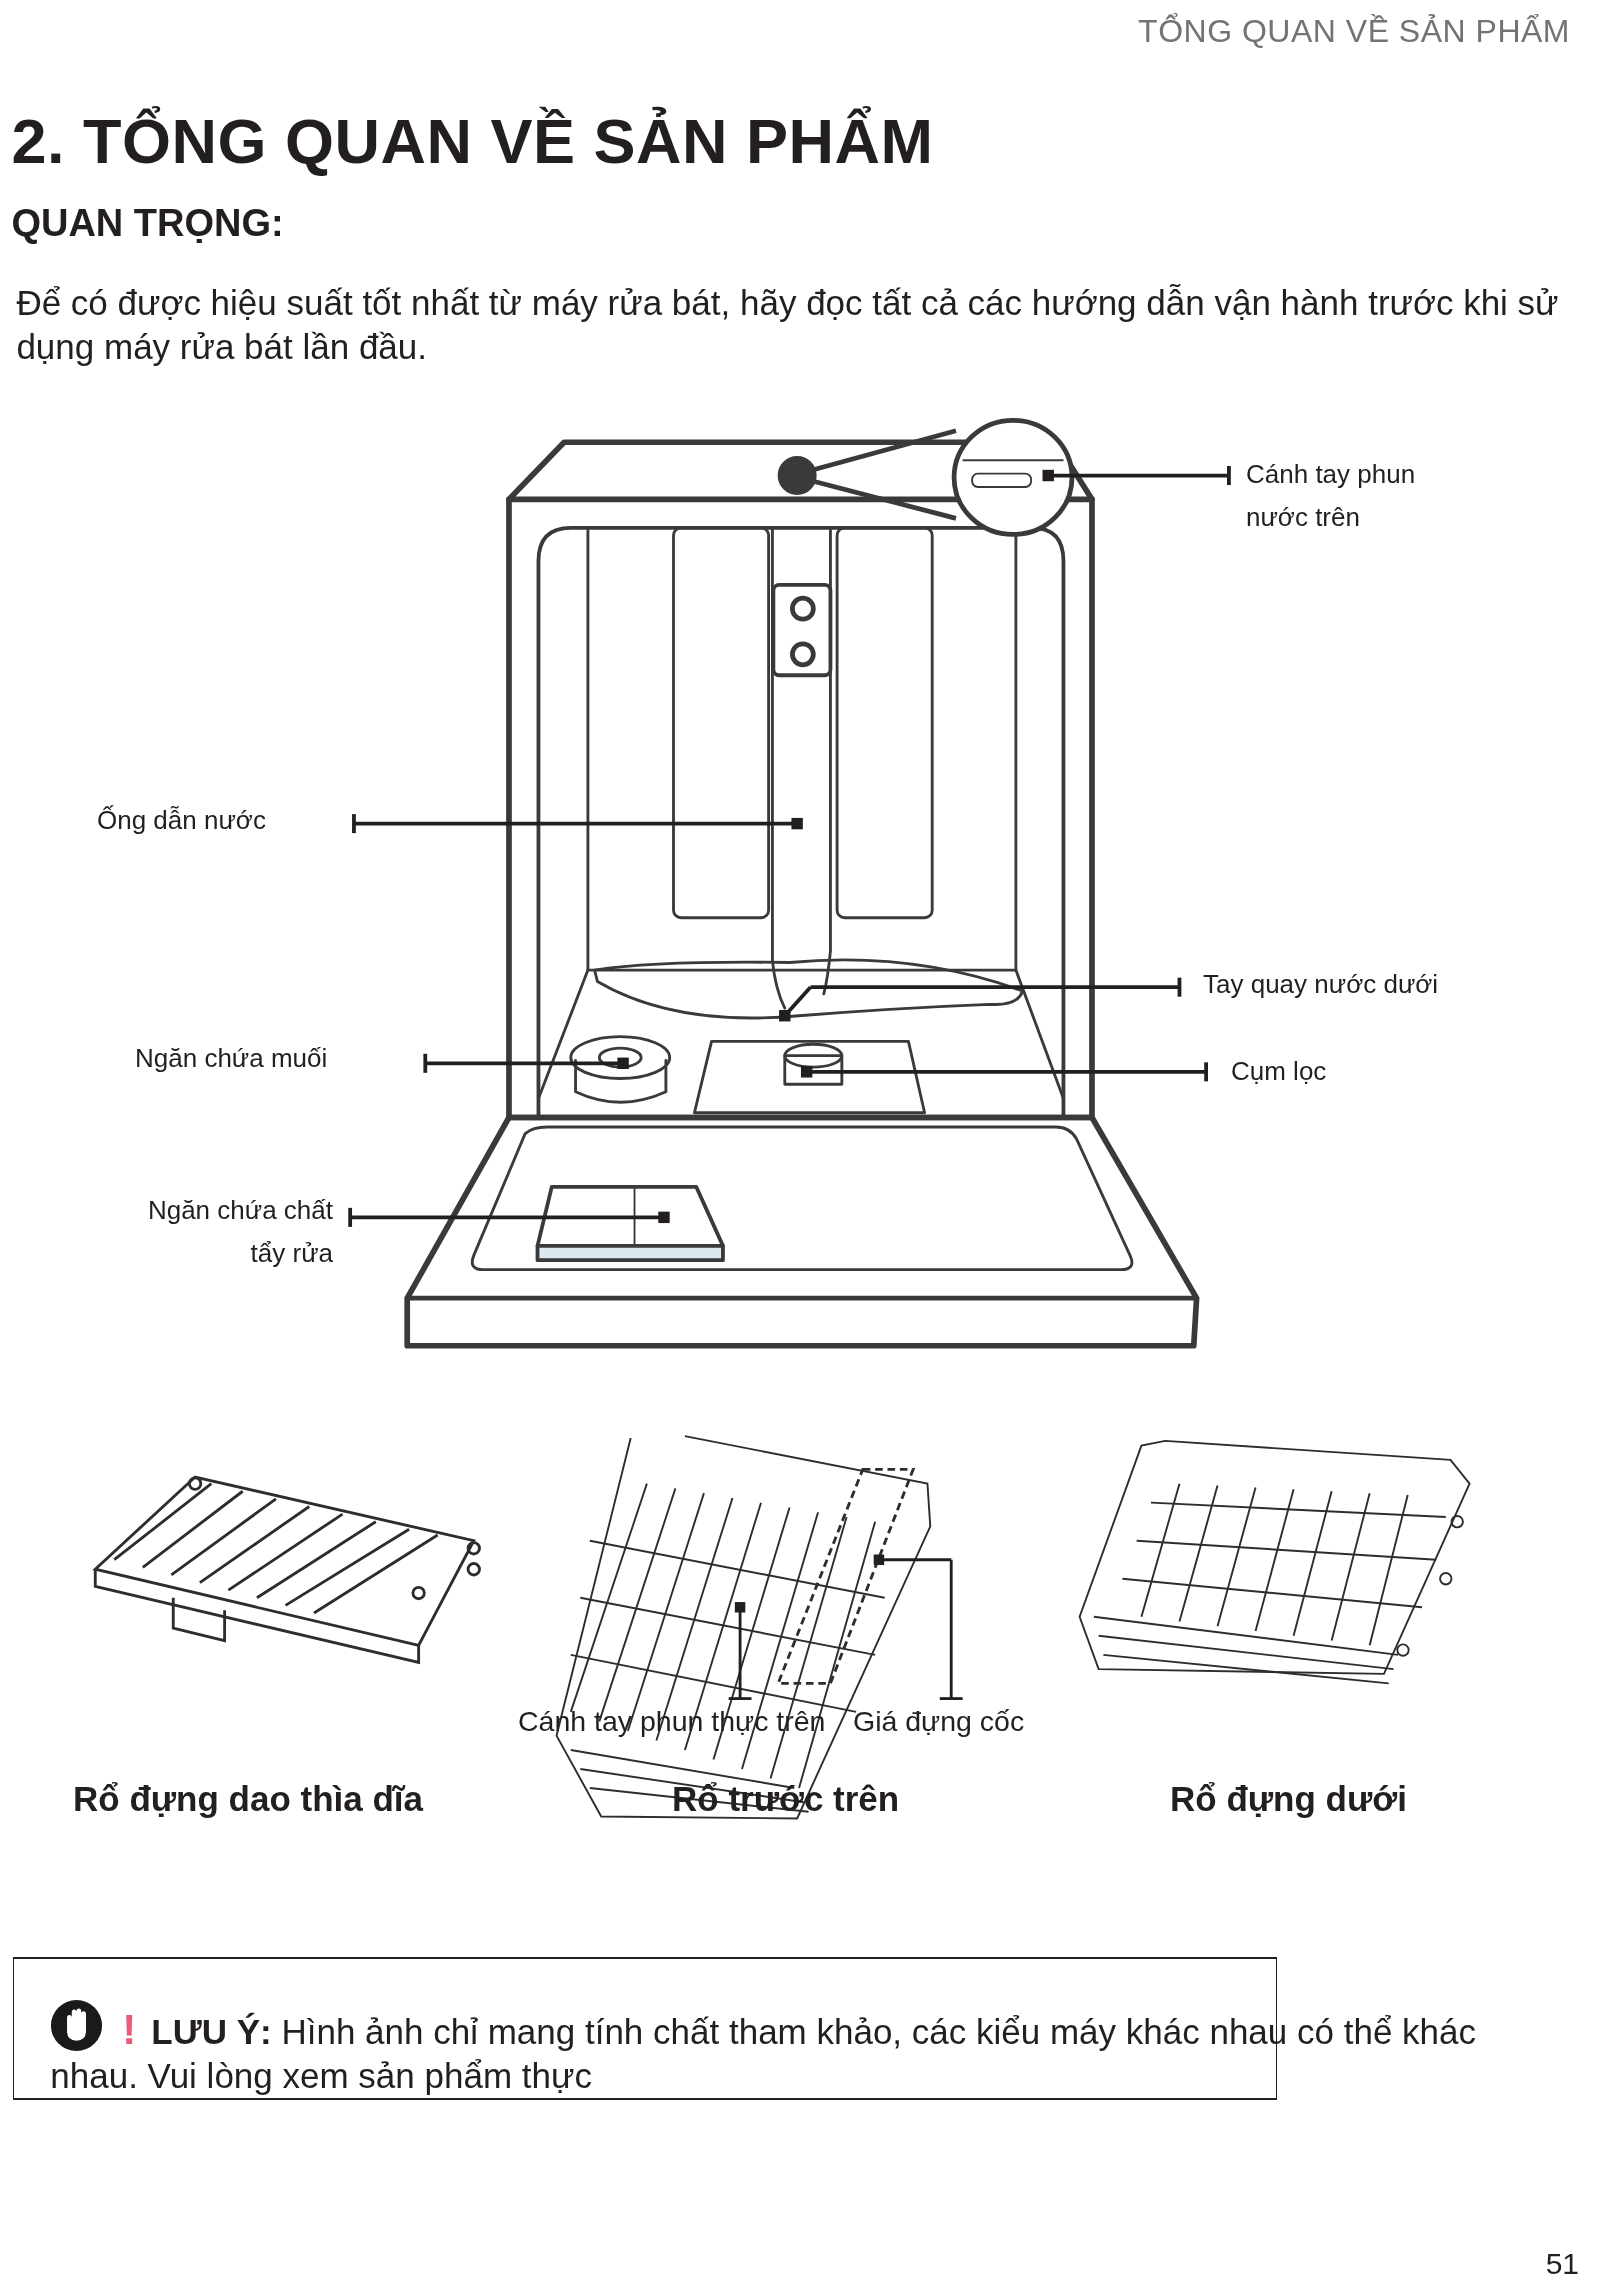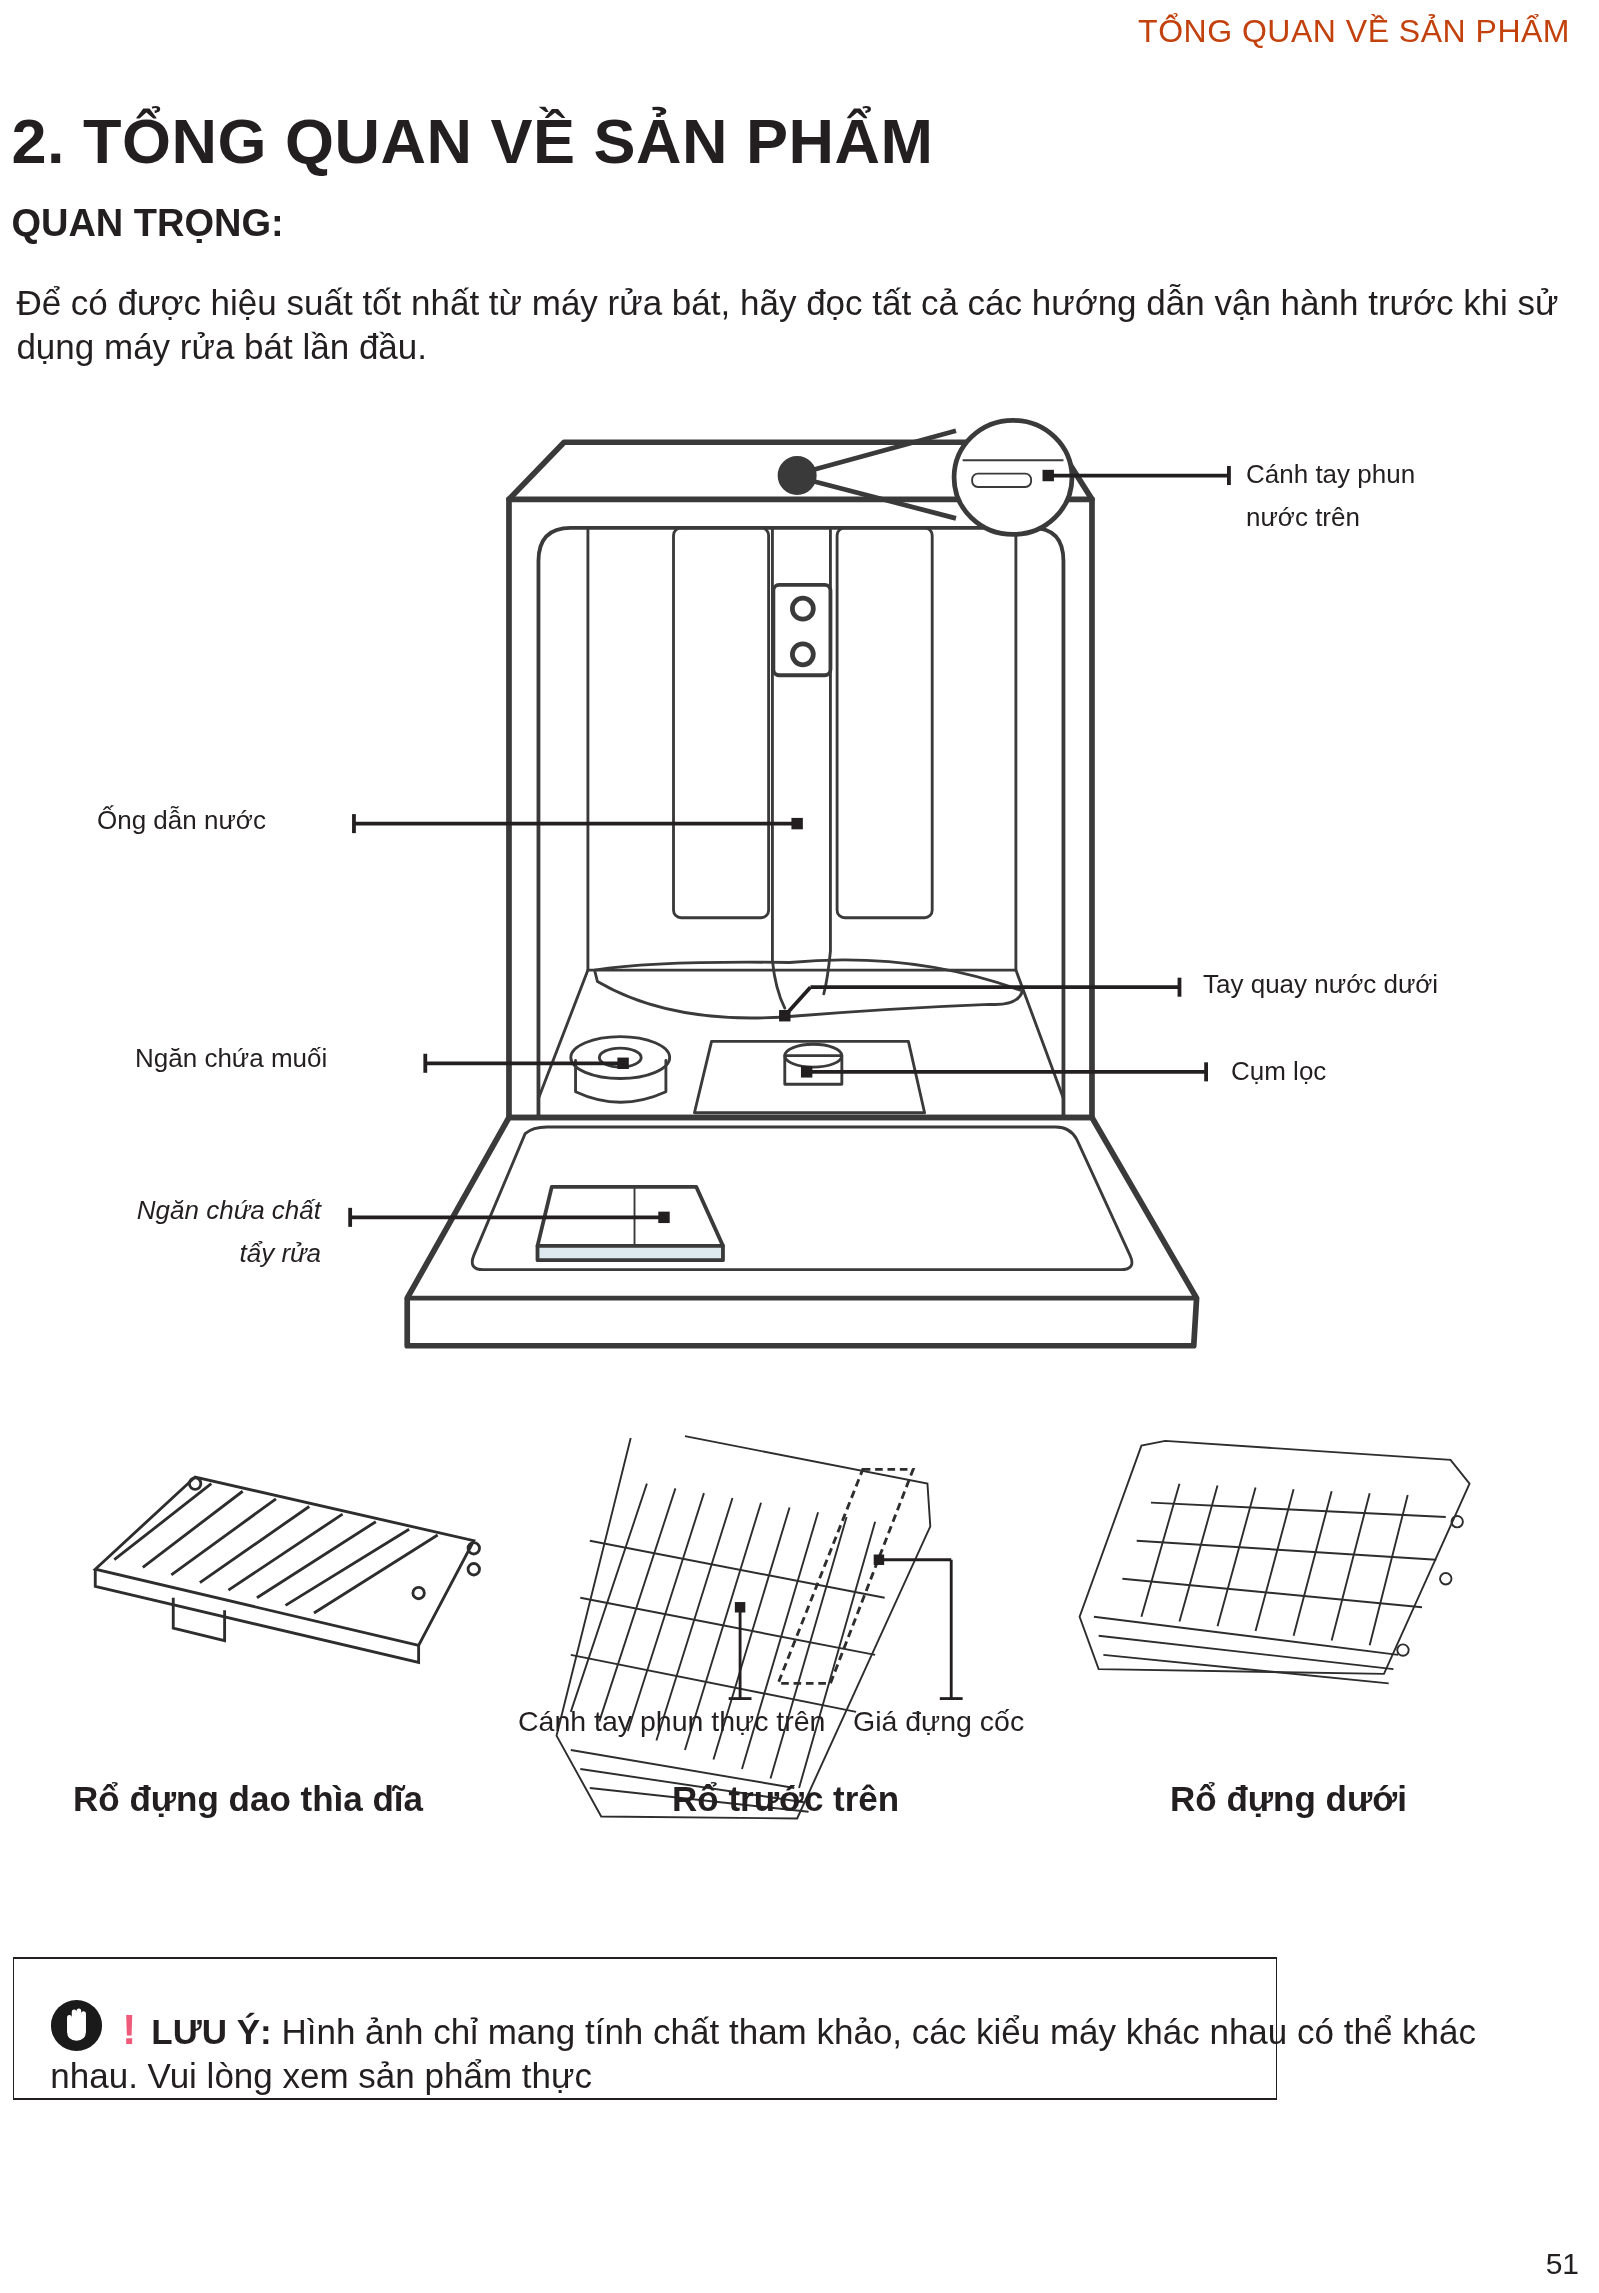--- a/index.html
+++ b/index.html
@@ -1,18 +1,18 @@
 <!DOCTYPE html>
 <html style="font-size:15px"><head>
 <meta charset="utf-8">
 <style>
   html, body { margin: 0; padding: 0; background: #ffffff; }
   body { width: 1600px; height: 2293px; position: relative; overflow: hidden;
          font-family: "Liberation Sans", sans-serif; color: #231f20; }
-  .running-header { position: absolute; right: 30px; top: 13.3px; font-size: 32px; color: #c2410c; letter-spacing: 0.5px; }
+  .running-header { position: absolute; right: 30px; top: 13.3px; font-size: 32px; color: #737373; letter-spacing: 0.5px; }
   .page-title { position: absolute; left: 11.4px; top: 105px; font-size: 63px; font-weight: bold; margin: 0; letter-spacing: 0.5px; }
   .subheading { position: absolute; left: 11.4px; top: 202px; font-size: 38px; font-weight: bold; margin: 0; }
   .intro { position: absolute; left: 11.4px; top: 276px; width: 1579px; font-size: 35px; line-height: 44px; margin: 5px; }
   svg.diagram { position: absolute; left: 0; top: 0; }
   .label { position: absolute; font-size: 26px; line-height: 43px; color: #231f20; }
   .label.right { text-align: right; }
   .small-label { position: absolute; font-size: 28.5px; color: #231f20; }
   .rack-title { position: absolute; font-size: 35px; font-weight: bold; }
   .note-box { position: absolute; left: 13.3px; top: 1957px; width: 1264px; height: 143px;
               border: 1.9px solid #231f20; border-top-width: 2.9px; border-bottom-width: 2.9px; box-sizing: border-box; }
@@ -142,21 +142,21 @@
 </svg>
 
 <div class="label" style="left:1246px; top:453px;">
   <div>Cánh tay phun</div>
   <div>nước trên</div>
 </div>
 <div class="label" style="left:97px; top:799px;">Ống dẫn nước</div>
 <div class="label" style="left:1203px; top:963px;">Tay quay nước dưới</div>
 <div class="label" style="left:135px; top:1037px;text-align:right;">Ngăn chứa muối</div>
 <div class="label" style="left:1231px; top:1050px;">Cụm lọc</div>
-<div class="label right" style="left:26px; top:1189px; width:295px;font-style:italic;">
+<div class="label right" style="left:38px; top:1189px; width:295px;">
   <div>Ngăn chứa chất</div>
   <div>tẩy rửa</div>
 </div>
 
 <div class="small-label" style="left:518px; top:1705px;">Cánh tay phun thực trên</div>
 <div class="small-label" style="left:853px; top:1705px;">Giá đựng cốc</div>
 
 <div class="rack-title" style="left:73px; top:1779px;">Rổ đựng dao thìa dĩa</div>
 <div class="rack-title" style="left:672px; top:1779px;">Rổ trước trên</div>
 <div class="rack-title" style="left:1170px; top:1779px;">Rổ đựng dưới</div>

